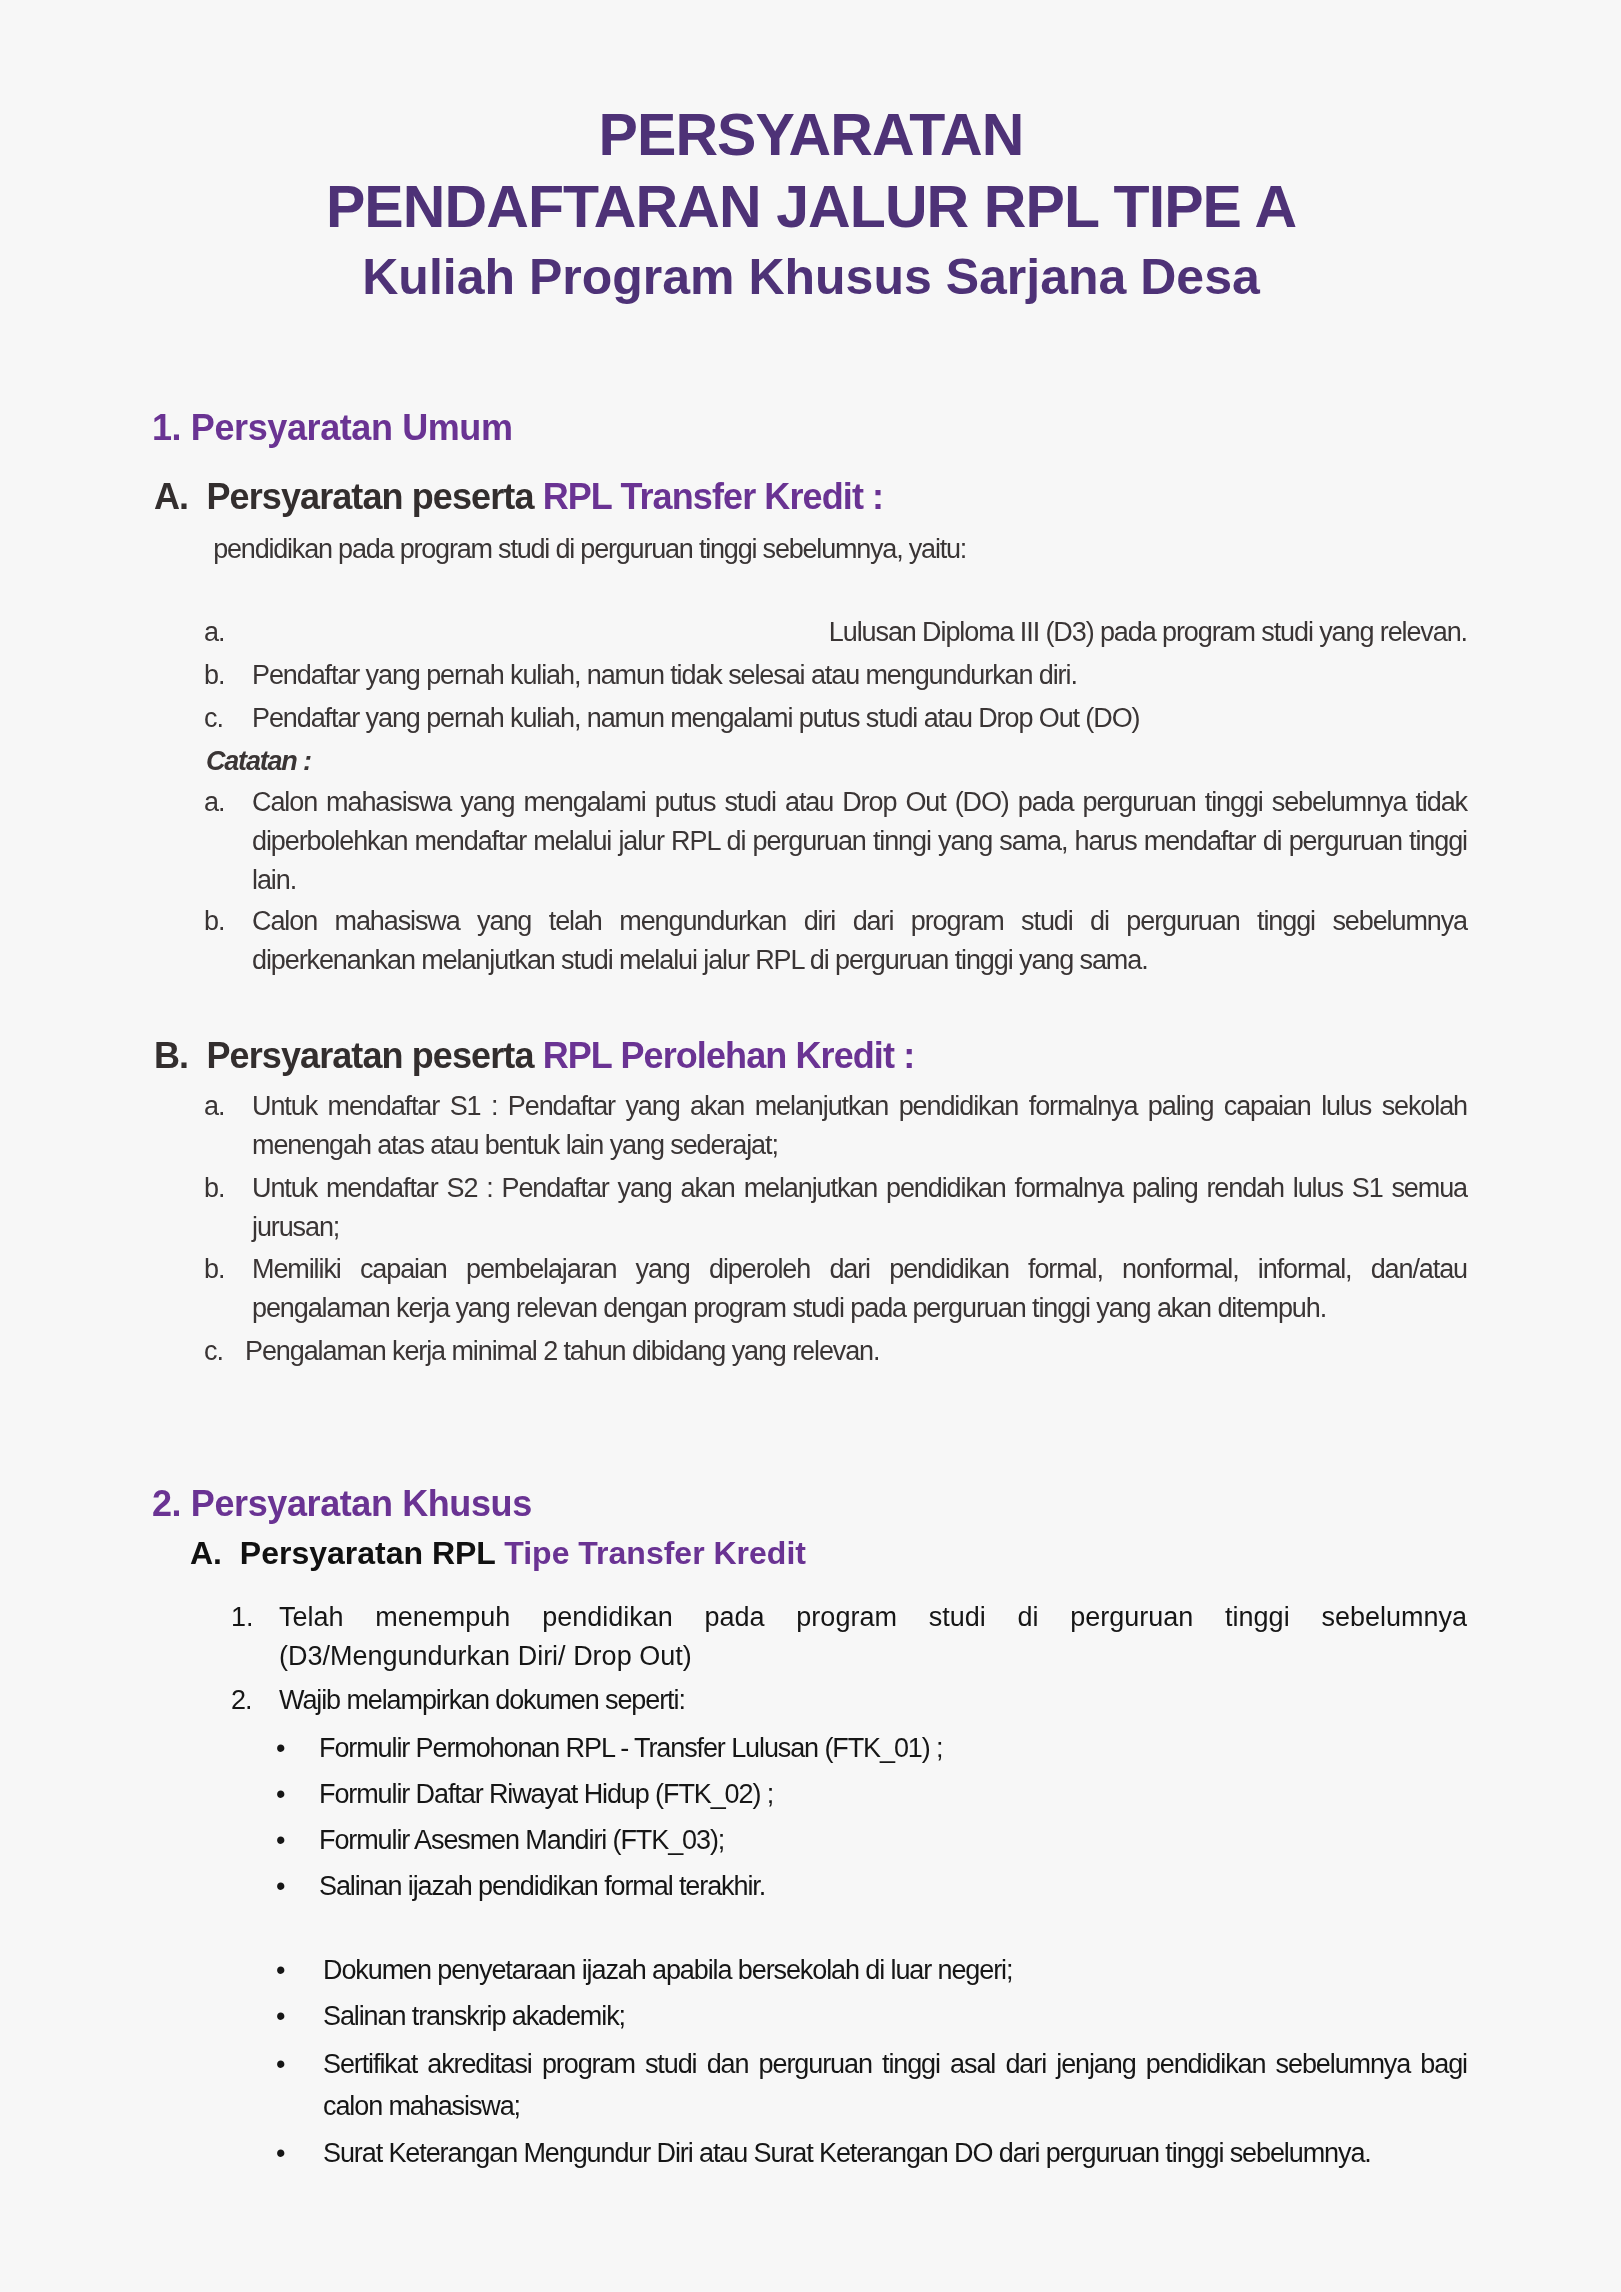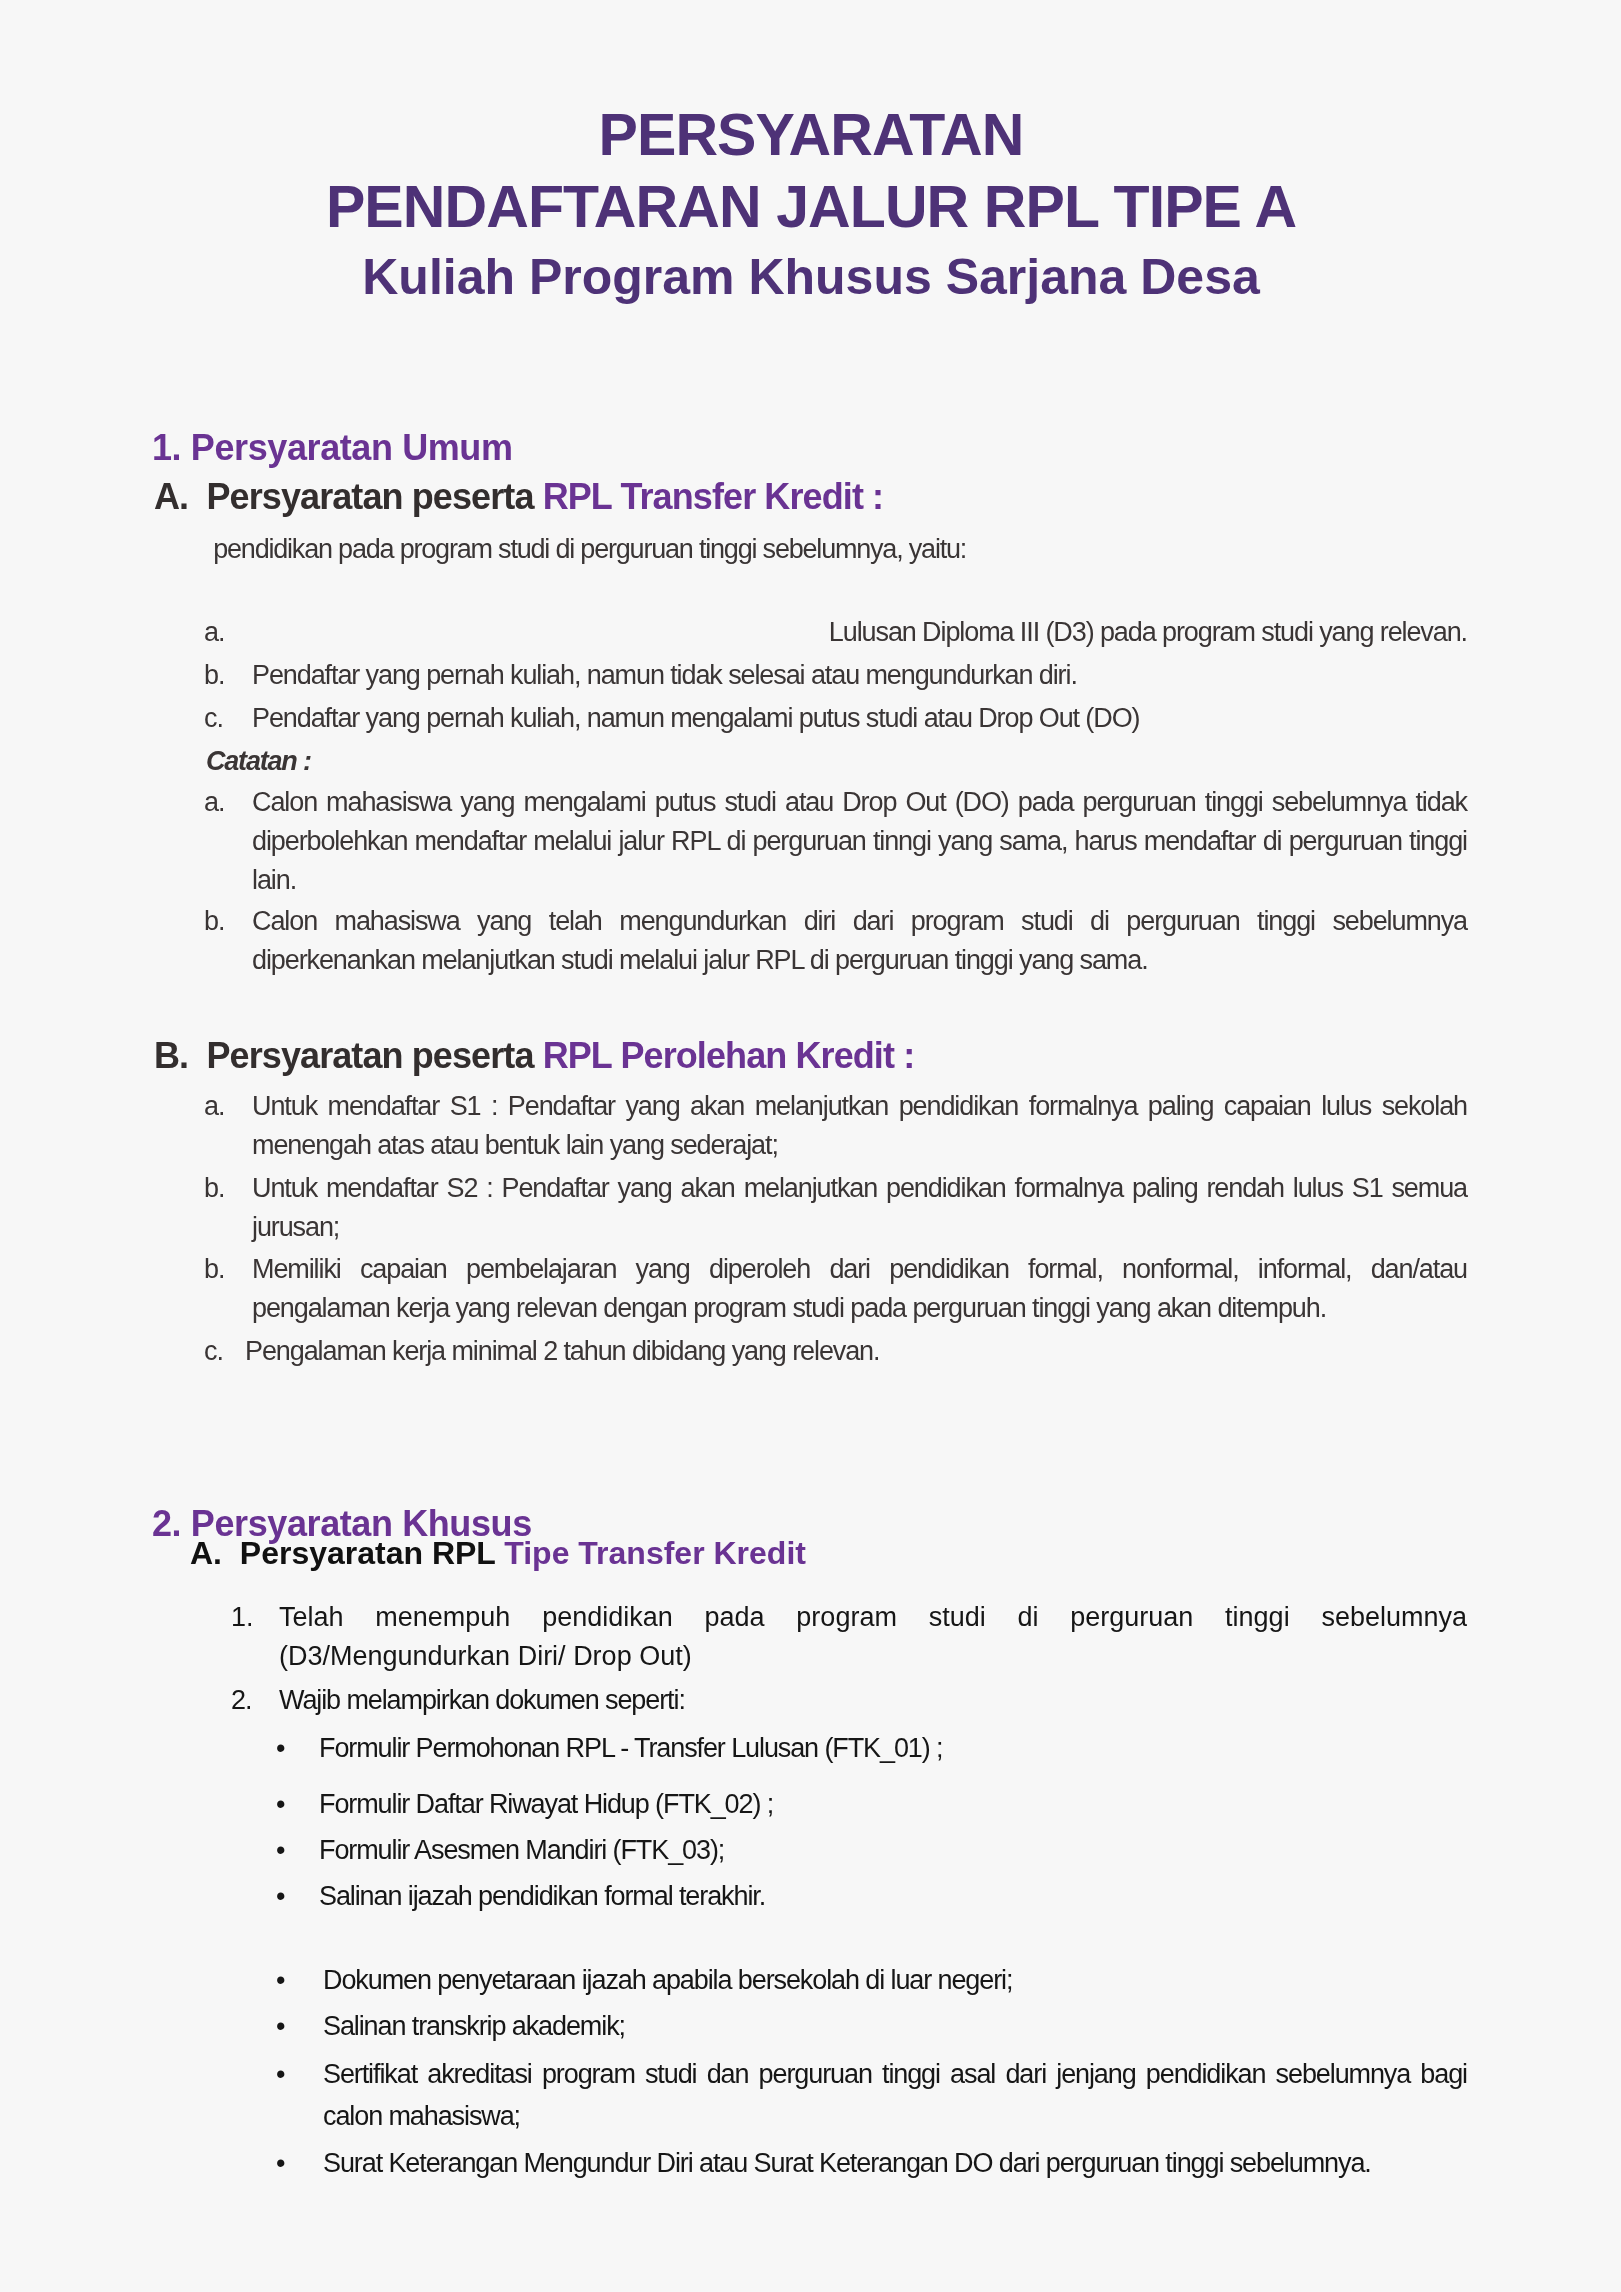--- a/index.html
+++ b/index.html
@@ -8,21 +8,21 @@
     background: #f7f7f7;
     font-family: "Liberation Sans", sans-serif;
     color: #3a3535;
     position: relative;
     overflow: hidden;
   }
   .title-block { position: absolute; top: 99px; left: 0; width: 1622px; text-align: center; color: #4e3277; }
   .t1 { font-size: 59px; font-weight: 700; line-height: 72px; letter-spacing: -0.9px; text-align: center; }
   .t2 { font-size: 50px; font-weight: 700; line-height: 64px; }
   .purple { color: #6a3393; }
-  .h-num { position: absolute; font-size: 36px; font-weight: 700; color: #6a3393; letter-spacing: -0.4px; margin-top: 20px; }
+  .h-num { position: absolute; font-size: 36px; font-weight: 700; color: #6a3393; letter-spacing: -0.4px; }
   .h-sub { position: absolute; font-size: 36px; font-weight: 700; color: #332e2e; letter-spacing: -0.9px; }
   .h-sub2 { position: absolute; font-size: 32px; font-weight: 700; color: #111; }
   .para { position: absolute; font-size: 27px; line-height: 42px; letter-spacing: -1.2px; }
   .list { position: absolute; margin: 0; padding: 0; list-style: none; }
   .li { position: relative; font-size: 27px; line-height: 39px; letter-spacing: -1.1px; }
   .li .mk { position: absolute; left: 0; top: 0; }
   .li .tx { display: block; text-align: justify; }
   .italic { font-style: italic; font-weight: 700; }
   .s2 { color: #161616; }
   .bullet .mk { font-size: 27px; }
@@ -117,21 +117,21 @@
     </li>
 </ul>
 
 <ul class="list s2" style="left:276px; top:1725px; width:1191px;">
   <li class="li bullet" style="line-height:46px;">
       <span class="mk">•</span>
       <span class="tx" style="padding-left:43px;">Formulir Permohonan RPL - Transfer Lulusan (FTK_01) ;</span>
     </li>
   <li class="li bullet" style="line-height:46px;">
       <span class="mk">•</span>
-      <span class="tx" style="padding-left:43px;margin-top:10px;">Formulir Daftar Riwayat Hidup (FTK_02) ;</span>
+      <span class="tx" style="padding-left:43px;">Formulir Daftar Riwayat Hidup (FTK_02) ;</span>
     </li>
   <li class="li bullet" style="line-height:46px;">
       <span class="mk">•</span>
       <span class="tx" style="padding-left:43px;">Formulir Asesmen Mandiri (FTK_03);</span>
     </li>
   <li class="li bullet" style="line-height:46px;">
       <span class="mk">•</span>
       <span class="tx" style="padding-left:43px;">Salinan ijazah pendidikan formal terakhir.</span>
     </li>
   <li class="li bullet" style="line-height:46px;">

